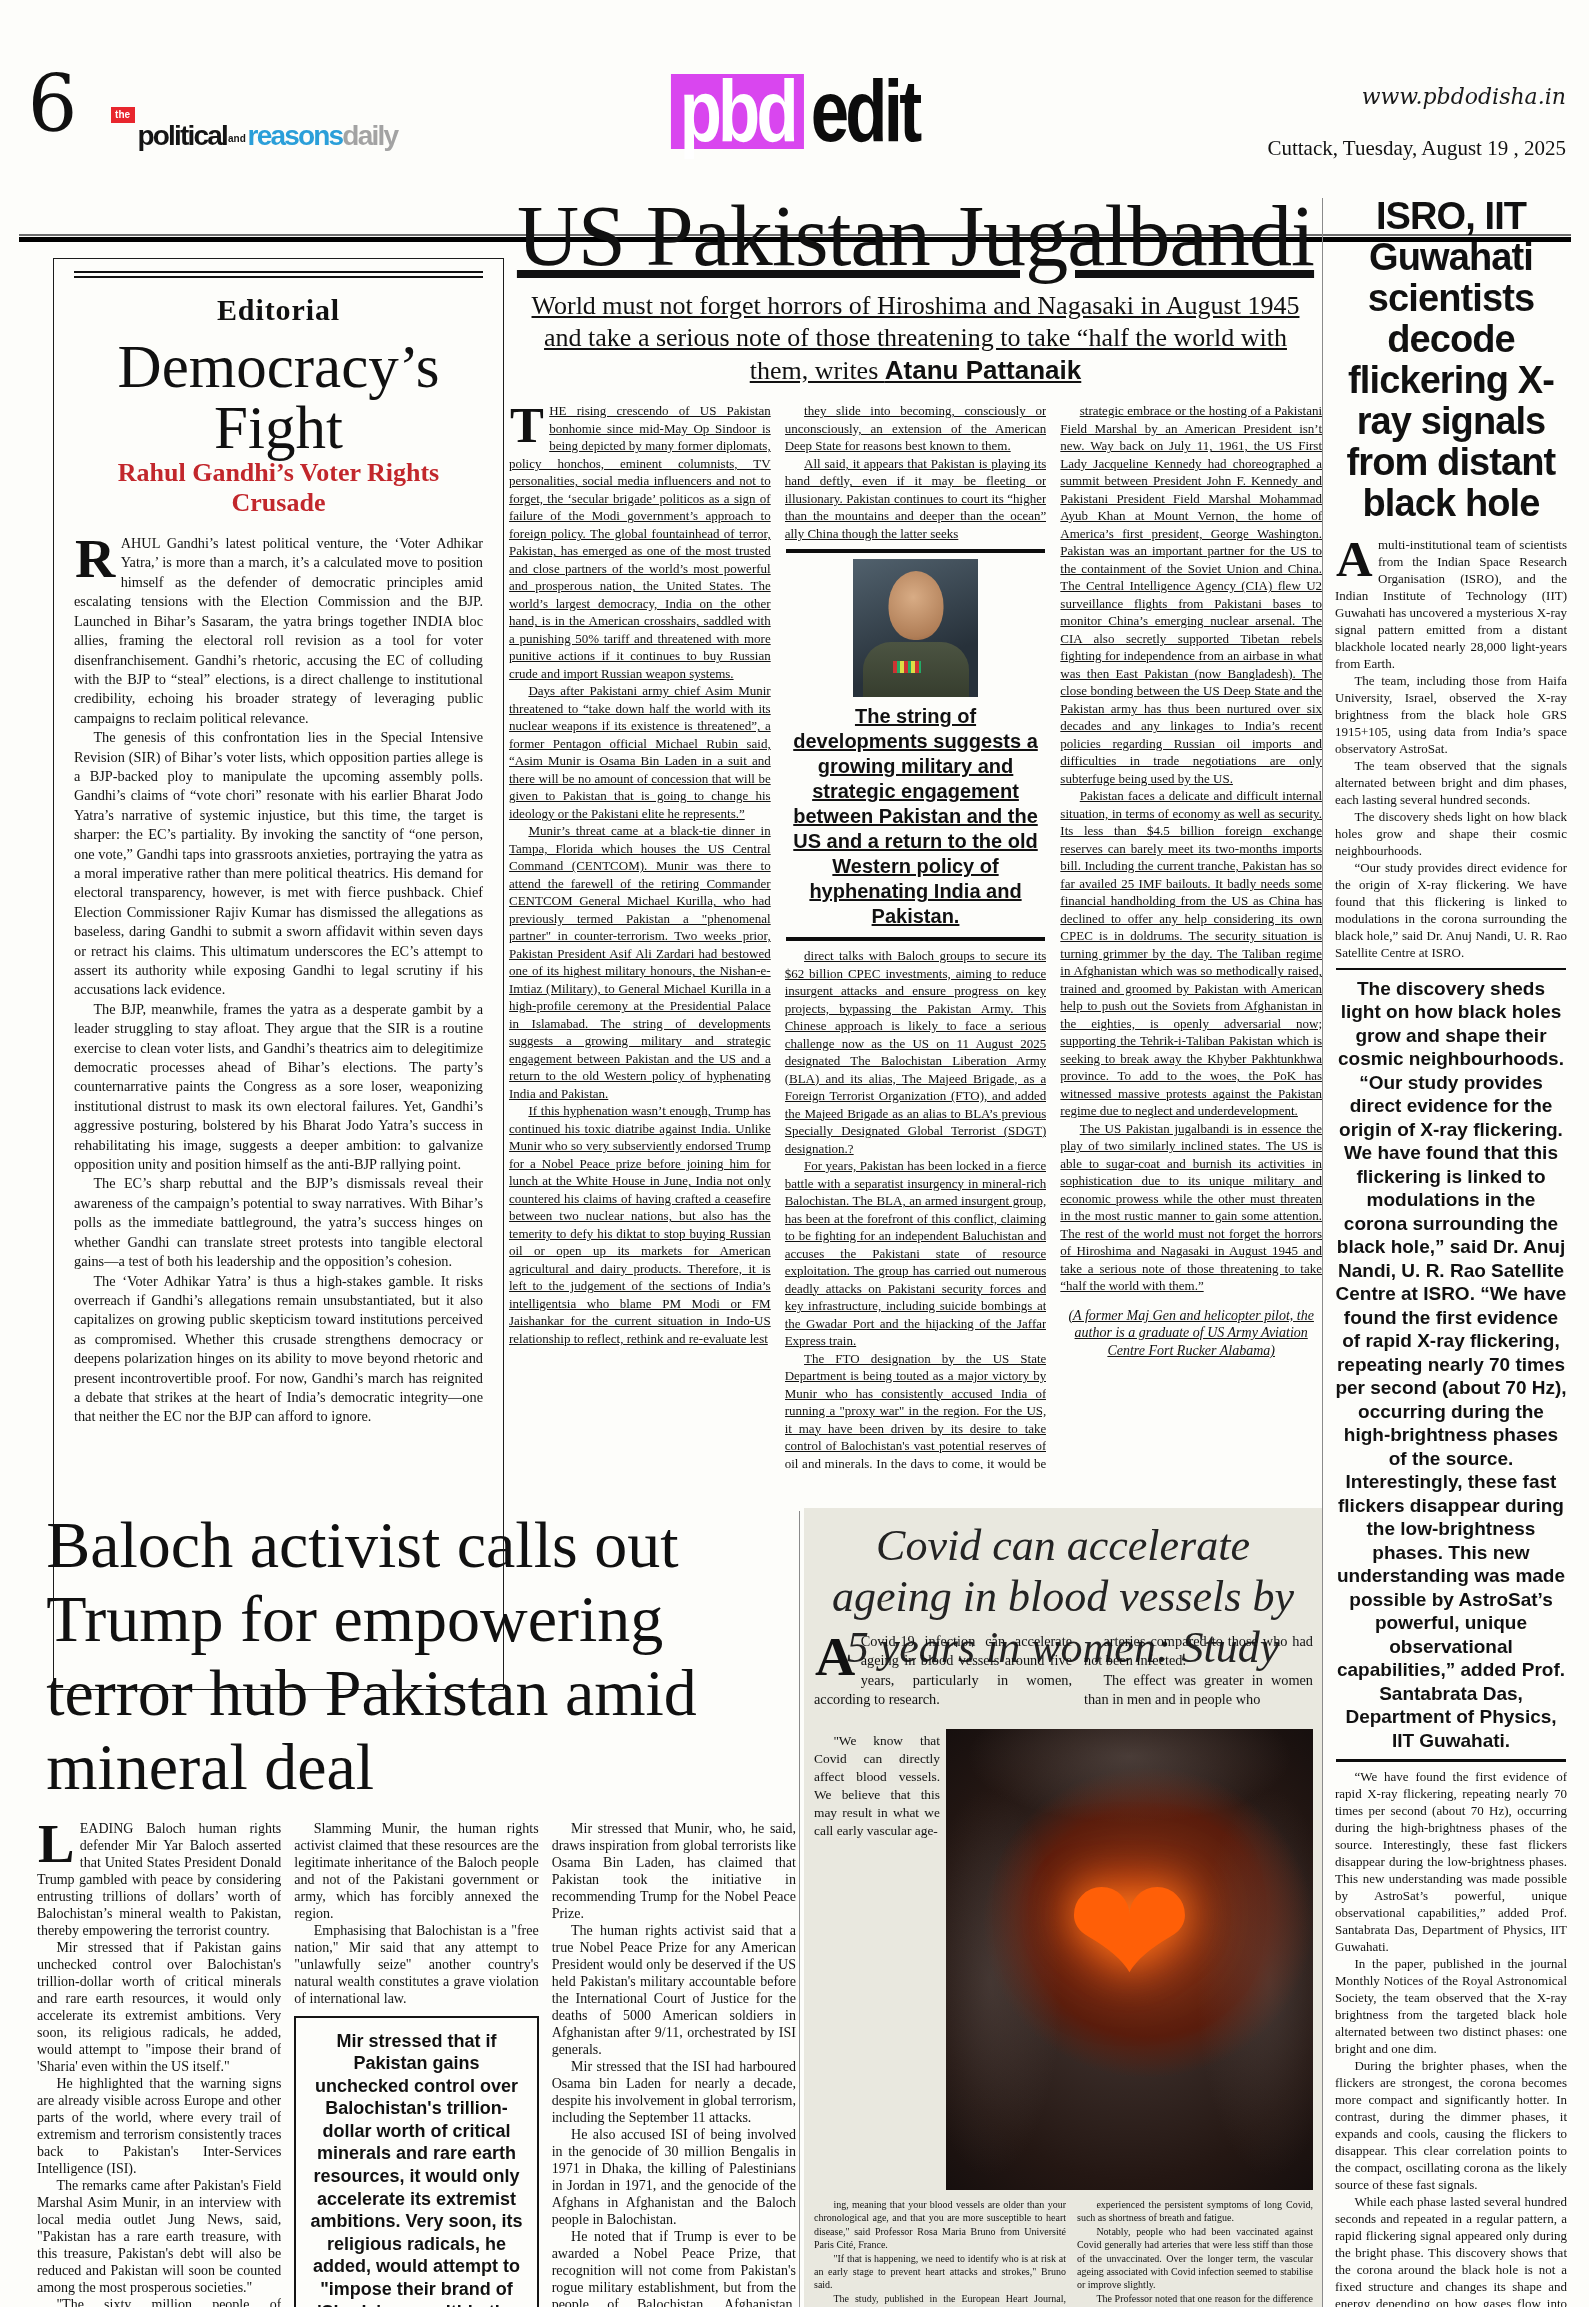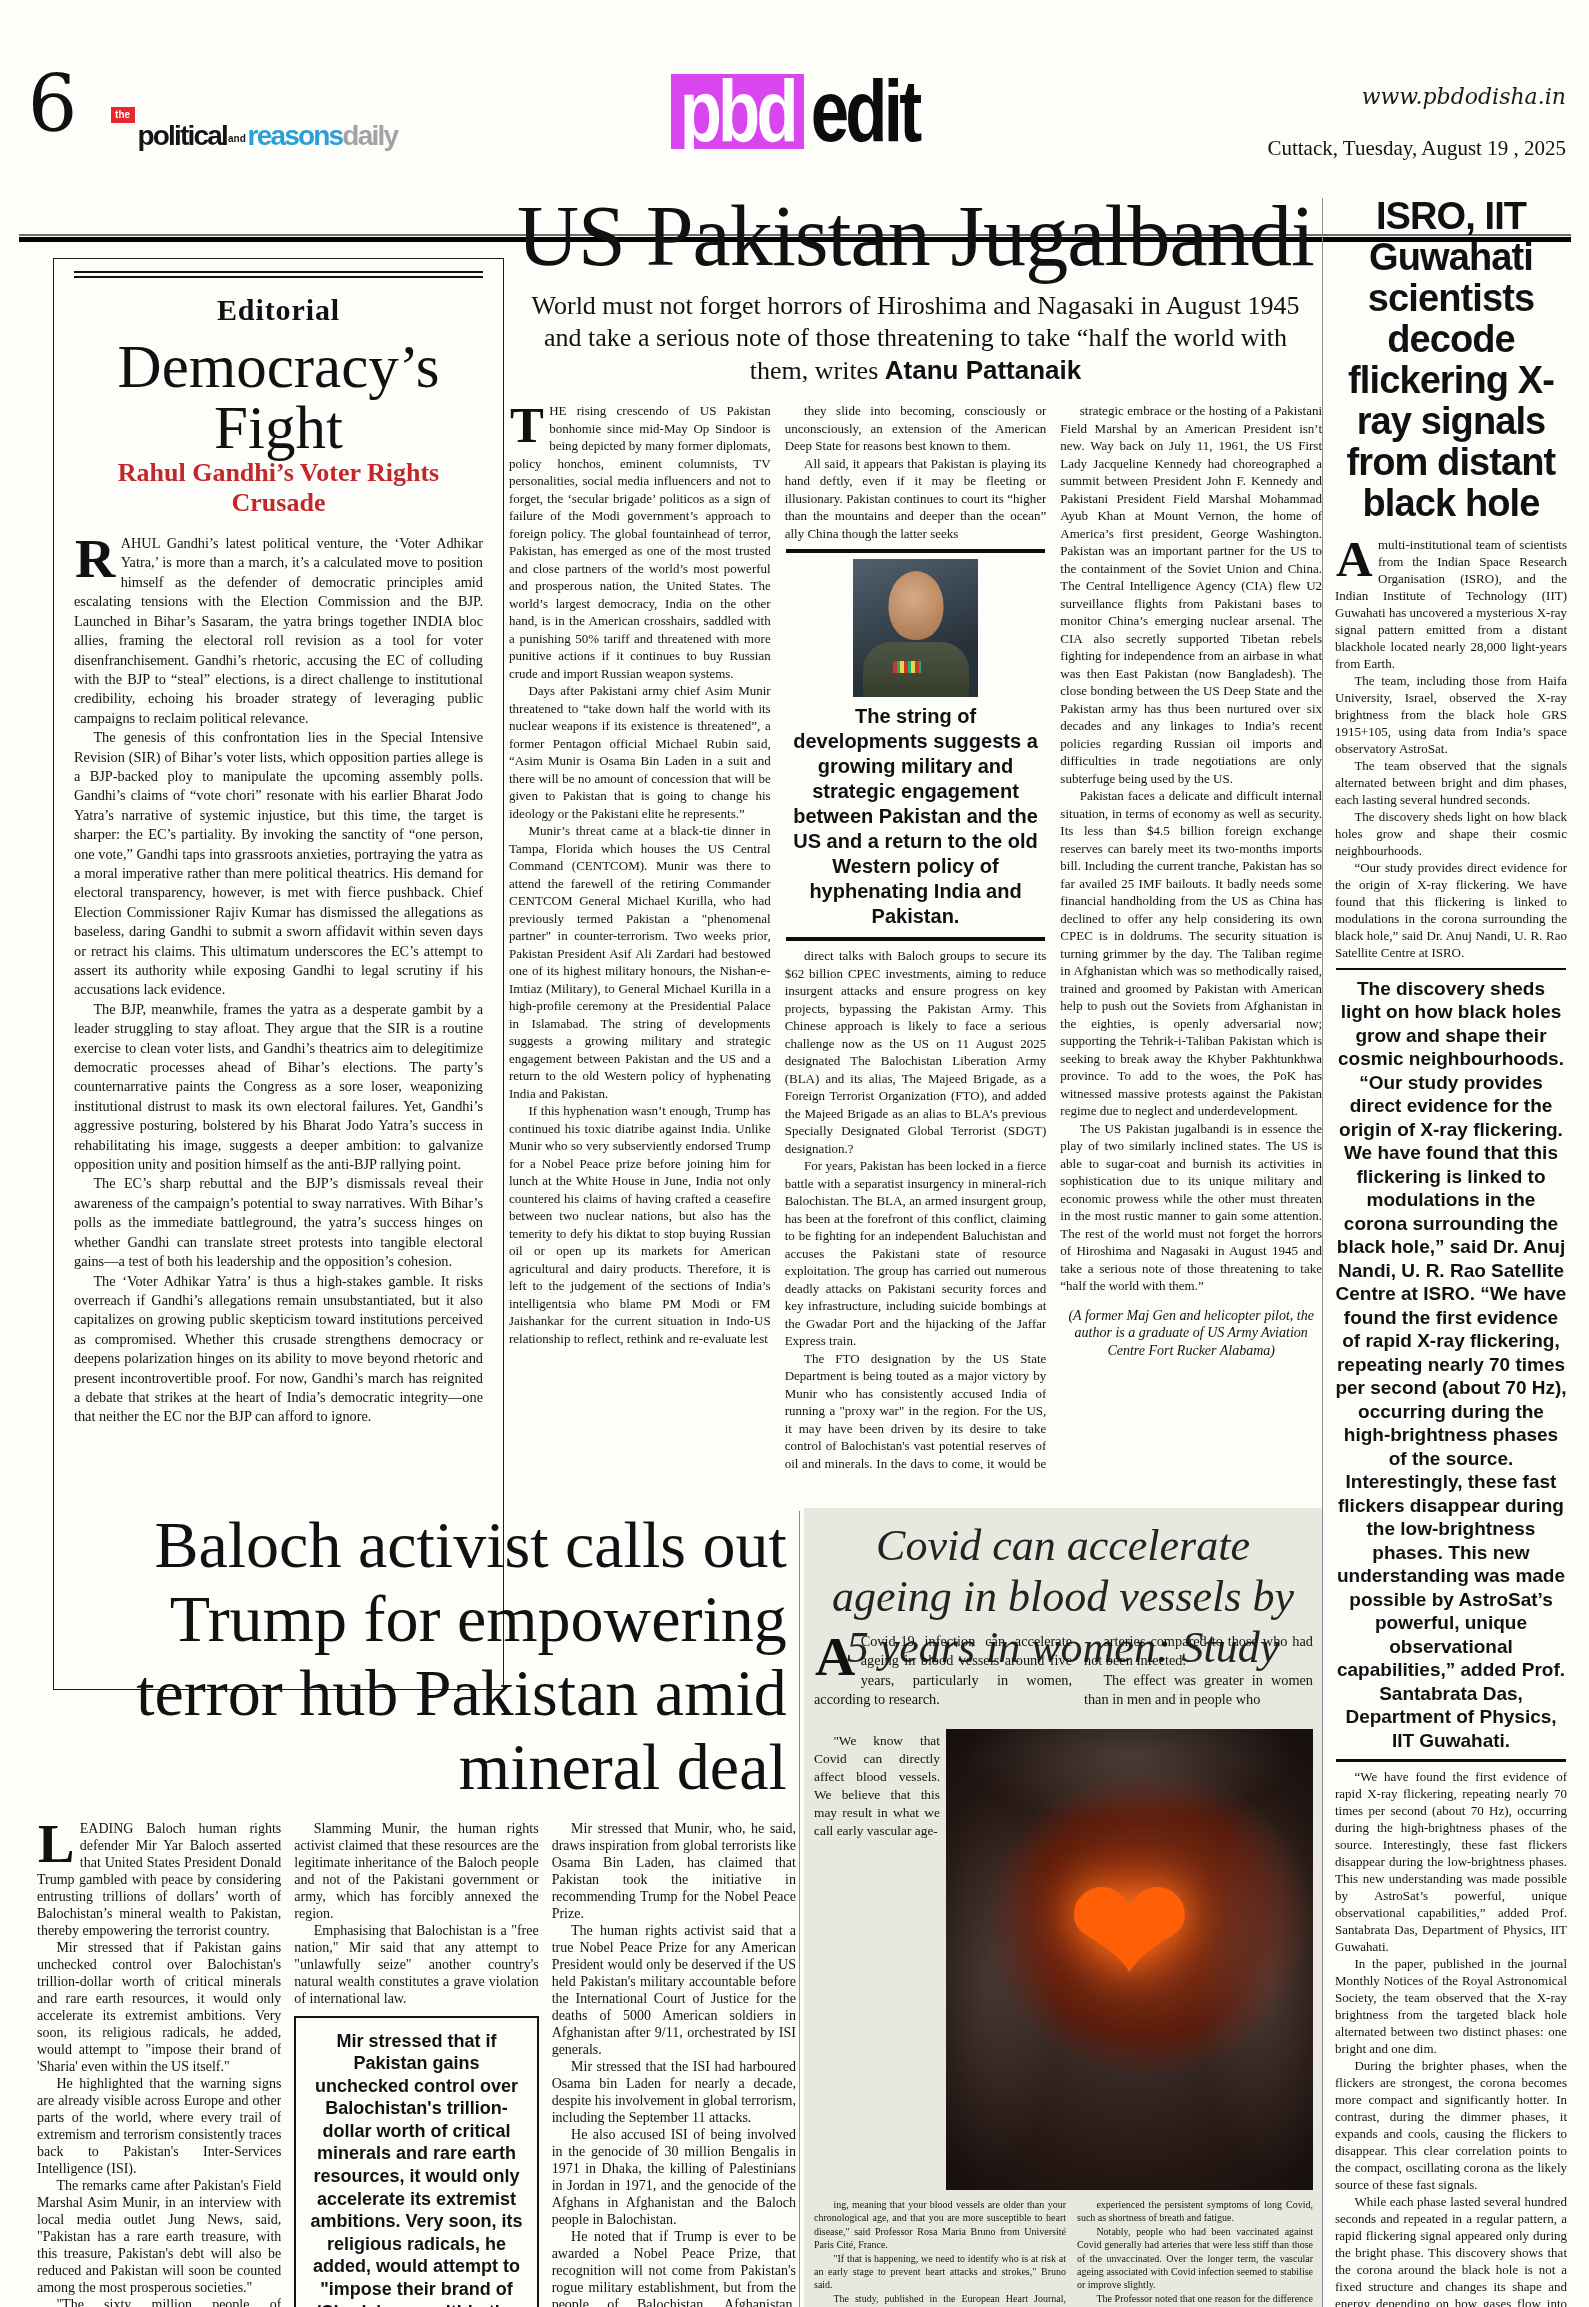--- a/index.html
+++ b/index.html
@@ -38,21 +38,21 @@
 
   
   #editorial { position:absolute; left:53px; top:258px; width:451px; height:1432px; border:1.4px solid #1c1c1c; padding:12px 20px; overflow:hidden; }
   .double-rule { height:6.5px; border-top:2.3px solid #111; border-bottom:2.3px solid #111; margin-bottom:15.7px; }
   .ed-kicker { text-align:center; font-size:30px; font-weight:600; letter-spacing:0.9px; margin-bottom:9.2px; }
   .ed-title { text-align:center; font-size:61px; line-height:1; font-weight:500; margin-bottom:0; }
   .ed-sub { text-align:center; font-size:26px; font-weight:bold; color:#c2272c; margin-bottom:15.7px; }
   #editorial .news { font-size:14.3px; line-height:19.4px; }
 
   
-  #lead { position:absolute; left:509px; top:196px; width:813px; height:1273px; overflow:hidden; }
+  #lead { position:absolute; left:509px; top:196px; width:813px; height:1273px; overflow:hidden;text-decoration:underline; }
   .lead-title { text-align:center; font-size:86px; line-height:.95; font-weight:500; letter-spacing:-0.9px; }
   .lead-standfirst { text-align:center; font-size:26px; line-height:32px; margin:12px 18.5px 0 18.5px; font-weight:500; }
   .lead-standfirst b { font-family:"Liberation Sans",sans-serif; font-weight:bold; }
   .lead-cols { display:flex; gap:14px; margin-top:15.7px; height:1075px; }
   .lead-col { flex:1; overflow:hidden; font-size:13px; line-height:17.5px; }
   .photo-wrap { width:125px; height:138px; margin:2.8px auto; position:relative; background:linear-gradient(160deg,#51616d,#27313a 70%); overflow:hidden; }
   .photo-head { position:absolute; left:50%; top:12px; transform:translateX(-50%); width:55px; height:69px; border-radius:50% 50% 46% 46%; background:radial-gradient(circle at 45% 38%, #d8ac85, #b07e57 75%, #8d5f3e); }
   .photo-body { position:absolute; left:50%; bottom:-4.6px; transform:translateX(-50%); width:106px; height:60px; border-radius:28px 28px 0 0; background:linear-gradient(#4c5442,#343b2c); }
   .photo-medal { position:absolute; left:40px; bottom:24px; width:28px; height:12px; background:repeating-linear-gradient(90deg,#c33 0 3.7px,#2a6 3.7px 7.4px,#dd4 7.4px 11px); }
   .pull-quote { font-family:"Liberation Sans",sans-serif; font-weight:bold; font-size:20px; line-height:25px; text-align:center; margin:7.4px 0.9px; }
@@ -65,21 +65,21 @@
   .isro-quote { font-family:"Liberation Sans",sans-serif; font-weight:bold; font-size:19px; line-height:23.5px; text-align:center; margin:6.5px 0; }
   .rule-bar.thin { height:2.8px; }
 
   
   .vrule { position:absolute; width:1.4px; background:#8a8a8a; }
   #vrule-right { left:1322px; top:198px; height:2238px; }
   #vrule-bottom { left:799px; top:1511px; height:923px; }
 
   
   #baloch { position:absolute; left:37px; top:1508px; width:759px; height:927px; overflow:hidden; }
-  .baloch-title { text-align:right; font-size:66px; line-height:1.12; font-weight:500; margin:0 9.2px 16.6px 9.2px; }
+  .baloch-title { text-align:left; font-size:66px; line-height:1.12; font-weight:500; margin:0 9.2px 16.6px 9.2px; }
   .baloch-cols { display:flex; gap:13px; height:757px; }
   .baloch-col { flex:1; overflow:hidden; font-size:14px; line-height:17px; }
   .box-quote { border:2.8px solid #141414; padding:12px 9.2px; margin:8.3px 0; font-family:"Liberation Sans",sans-serif; font-weight:bold; font-size:18px; line-height:22.6px; text-align:center; }
 
   
   #covid { position:absolute; left:804px; top:1508px; width:518px; height:927px; background:#e9e8df; overflow:hidden; }
   .covid-title { position:absolute; left:14px; right:14px; top:12px; text-align:center; font-style:italic; font-size:44px; line-height:51px; color:#232323; font-weight:500; }
   .covid-intro { position:absolute; left:10px; top:124px; width:258px; font-size:14.3px; line-height:19.4px; }
   .covid-topright { position:absolute; left:280px; top:124px; width:229px; font-size:14.3px; line-height:19.4px; }
   .covid-narrow { position:absolute; left:10px; top:224px; width:126px; font-size:13.4px; line-height:18px; }

